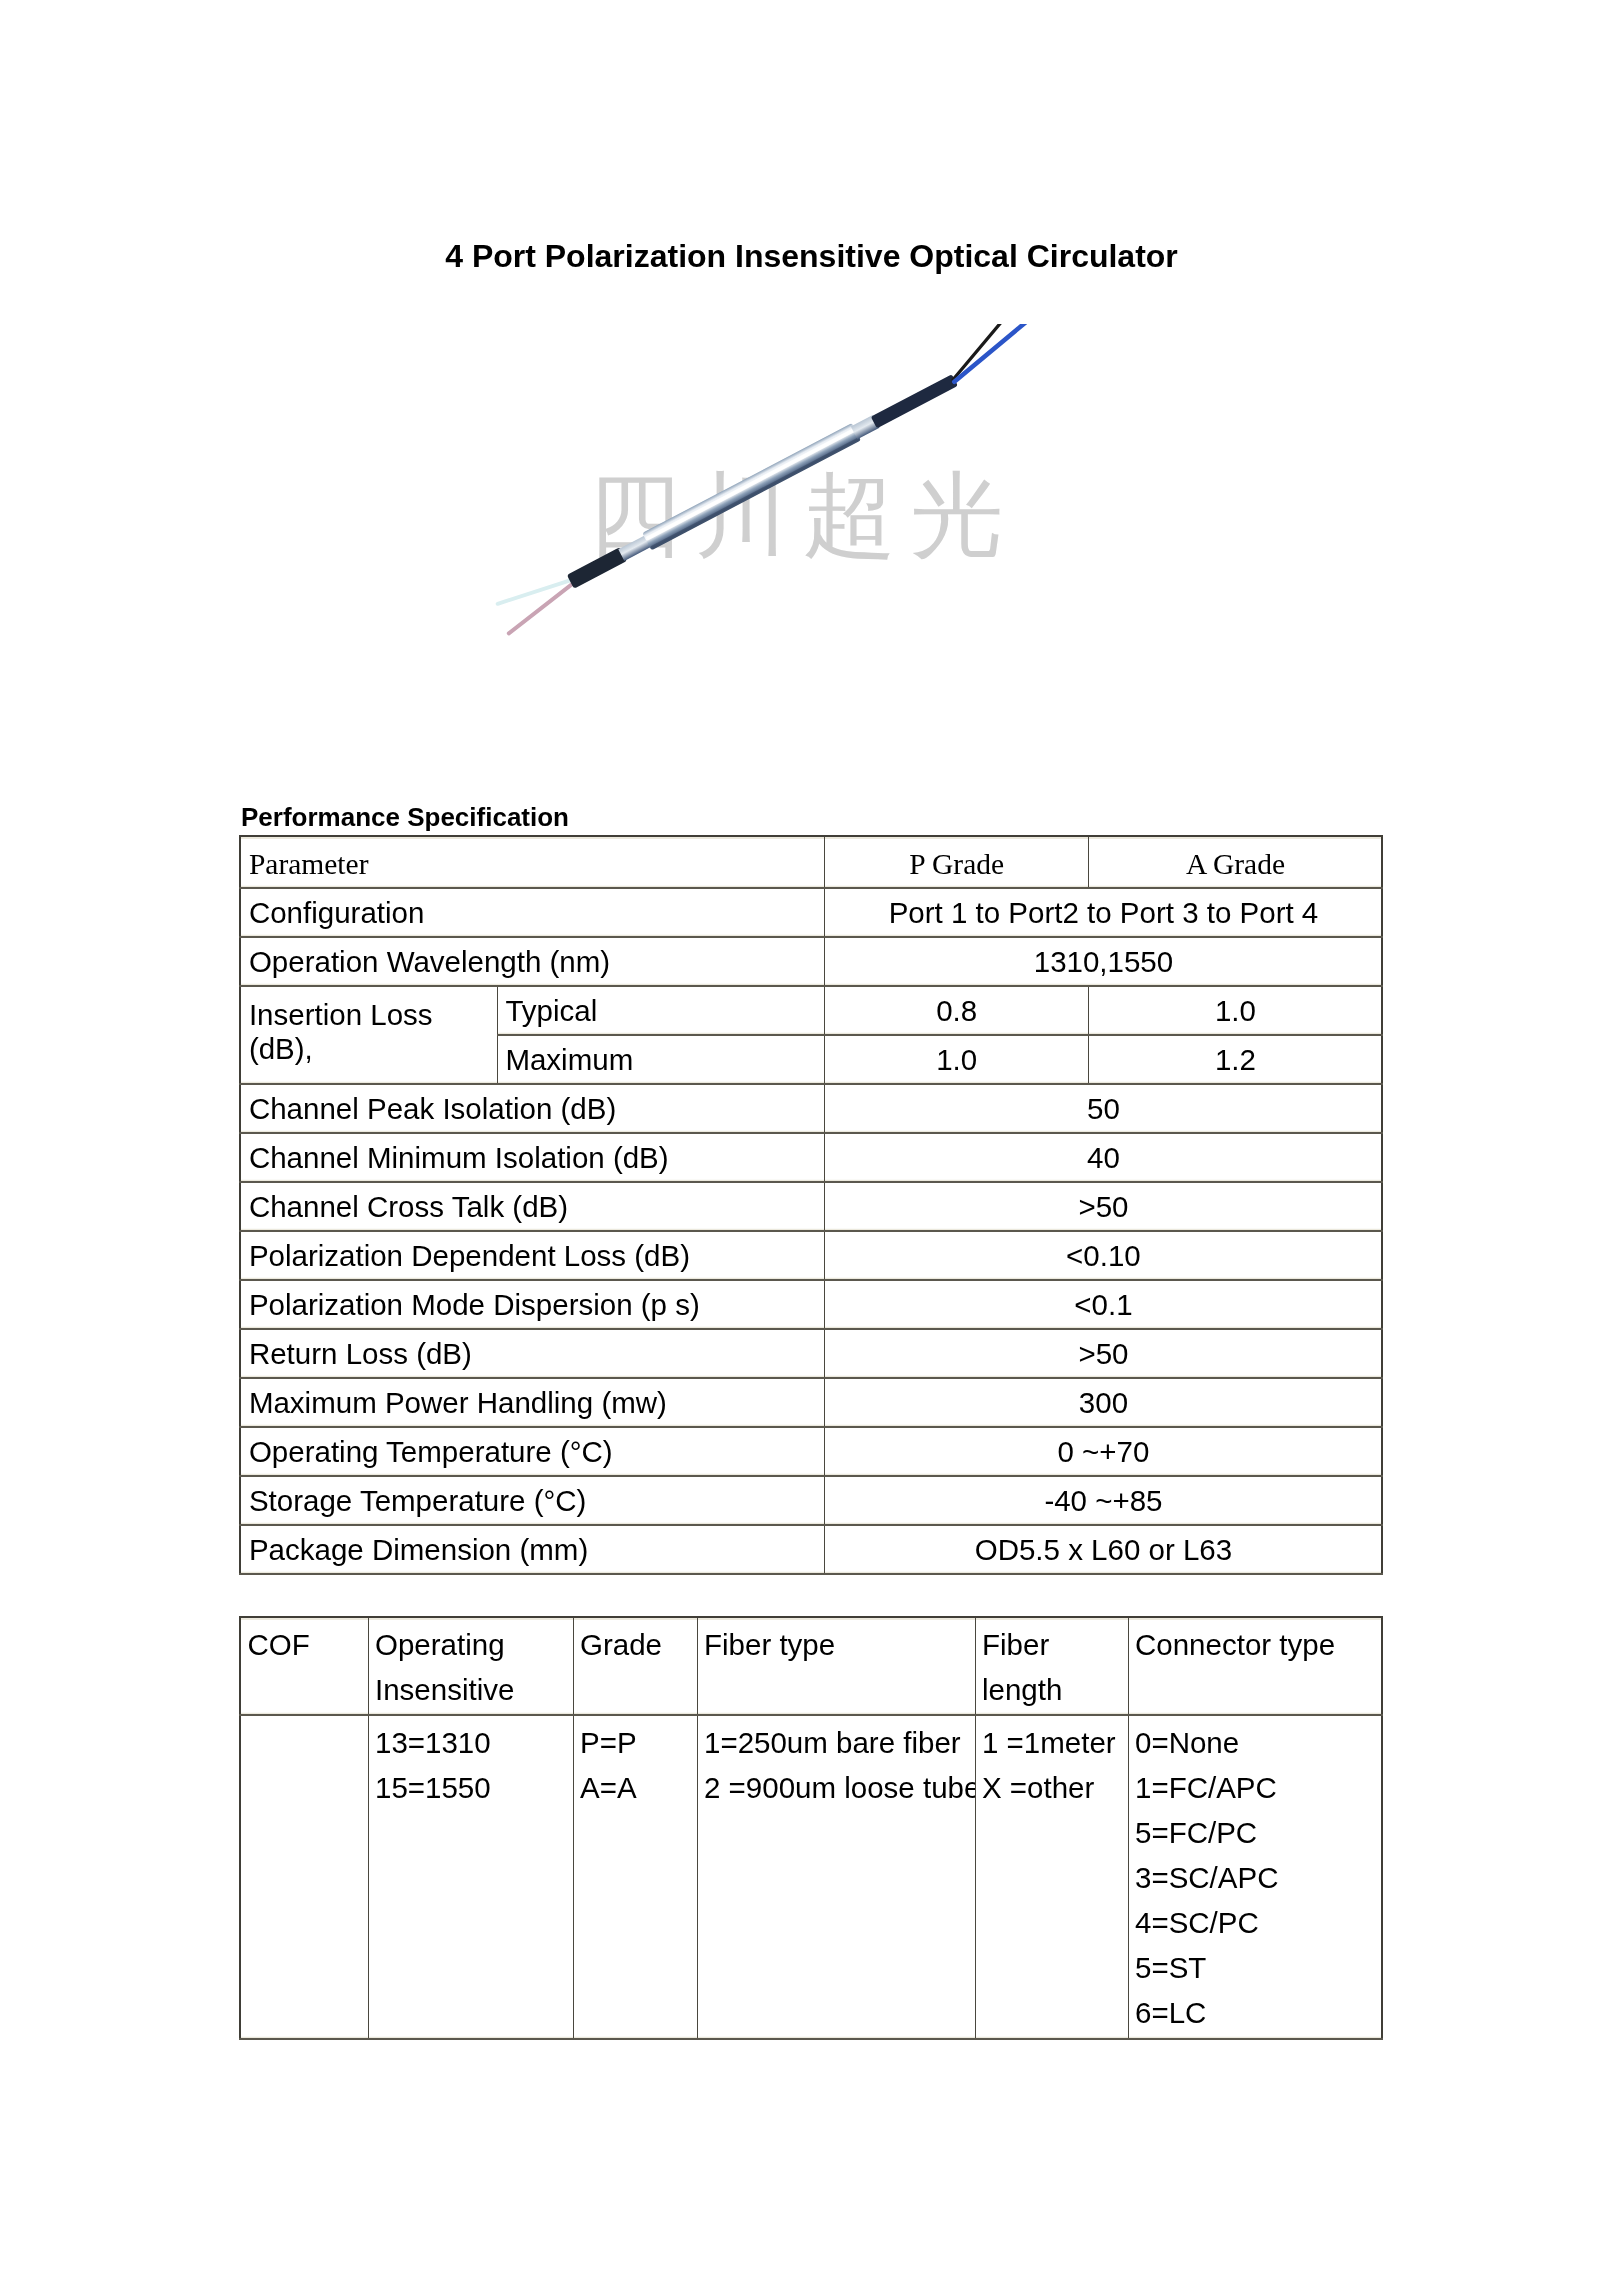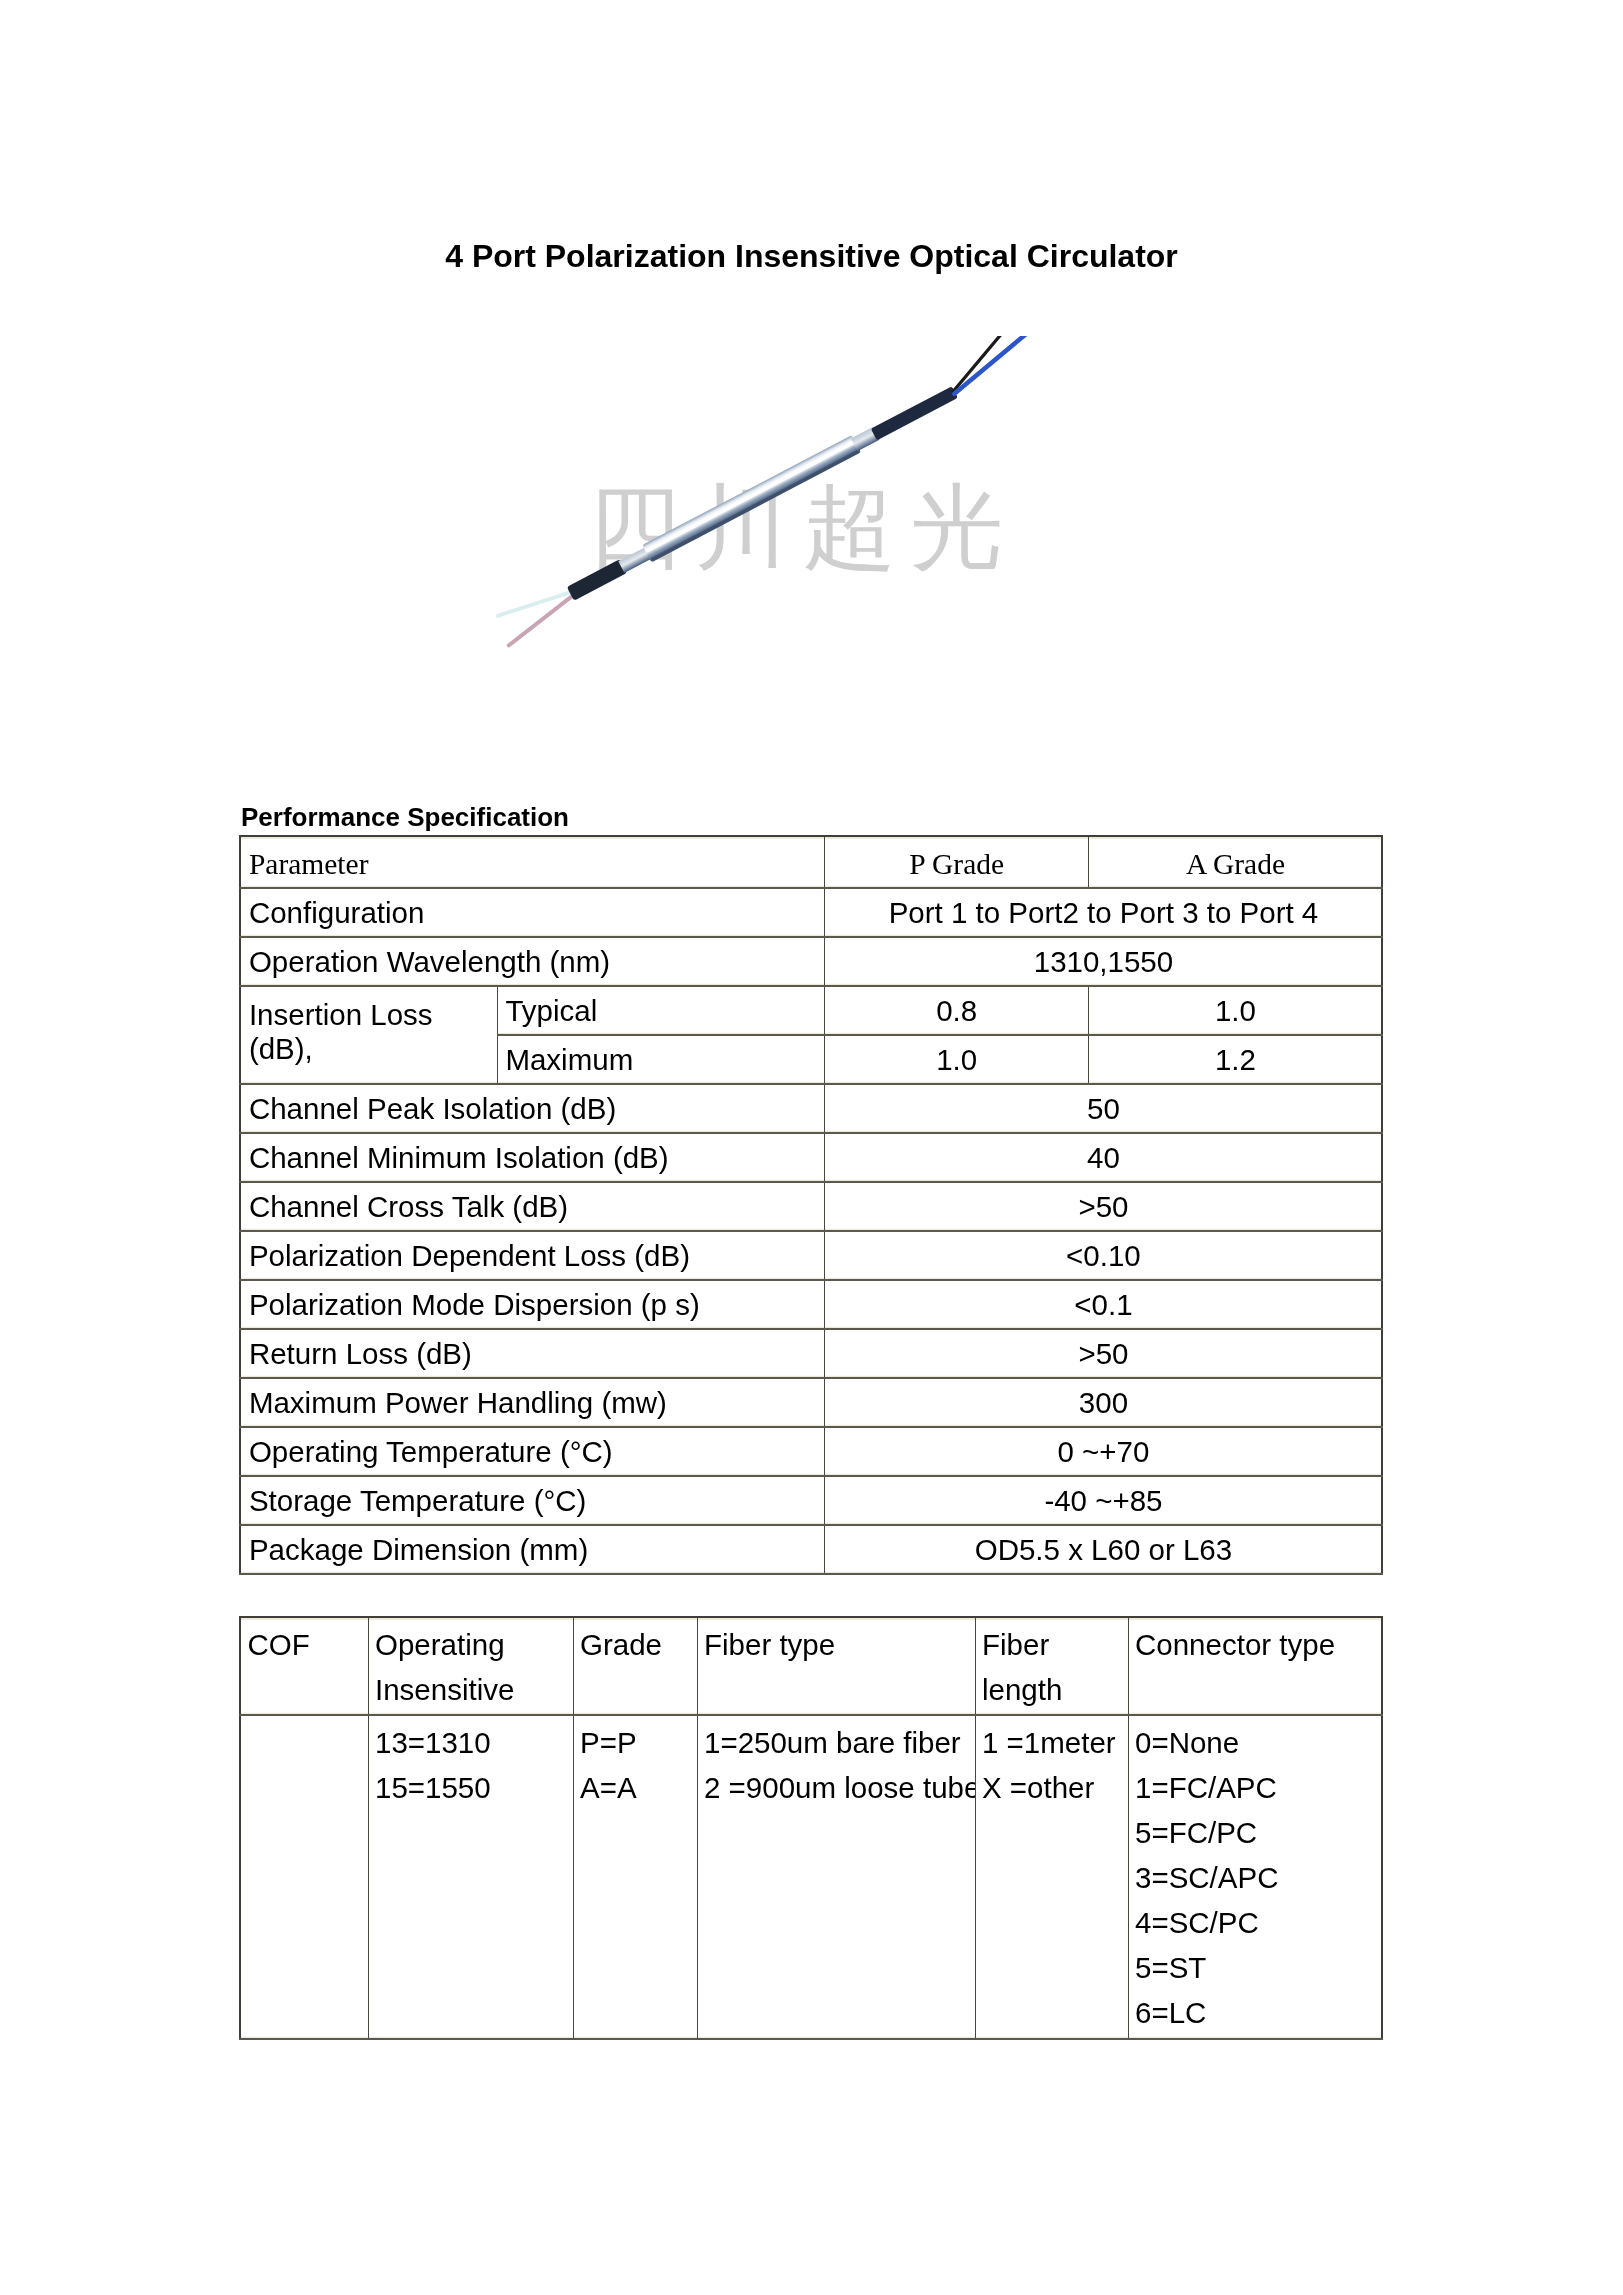--- a/index.html
+++ b/index.html
@@ -14,21 +14,21 @@
 
   
   .doc-title {
     position:absolute; top:238px; left:0; width:100%;
     text-align:center;
     font-size:32px; font-weight:bold;
     letter-spacing:0px;
   }
 
   
-  .figure { position:absolute; left:478px; top:336px; width:569px; height:314px; }
+  .figure { position:absolute; left:478px; top:324px; width:569px; height:314px; }
   .figure svg { position:absolute; left:0; top:0; z-index:2; }
   .watermark {
     position:absolute; left:110px; top:145px; z-index:1;
     font-family:"DejaVu Serif", serif;
     font-size:93px; line-height:1;
     color:#c7c7c7; opacity:.85;
     letter-spacing:14.4px; white-space:nowrap;
   }
 
   

